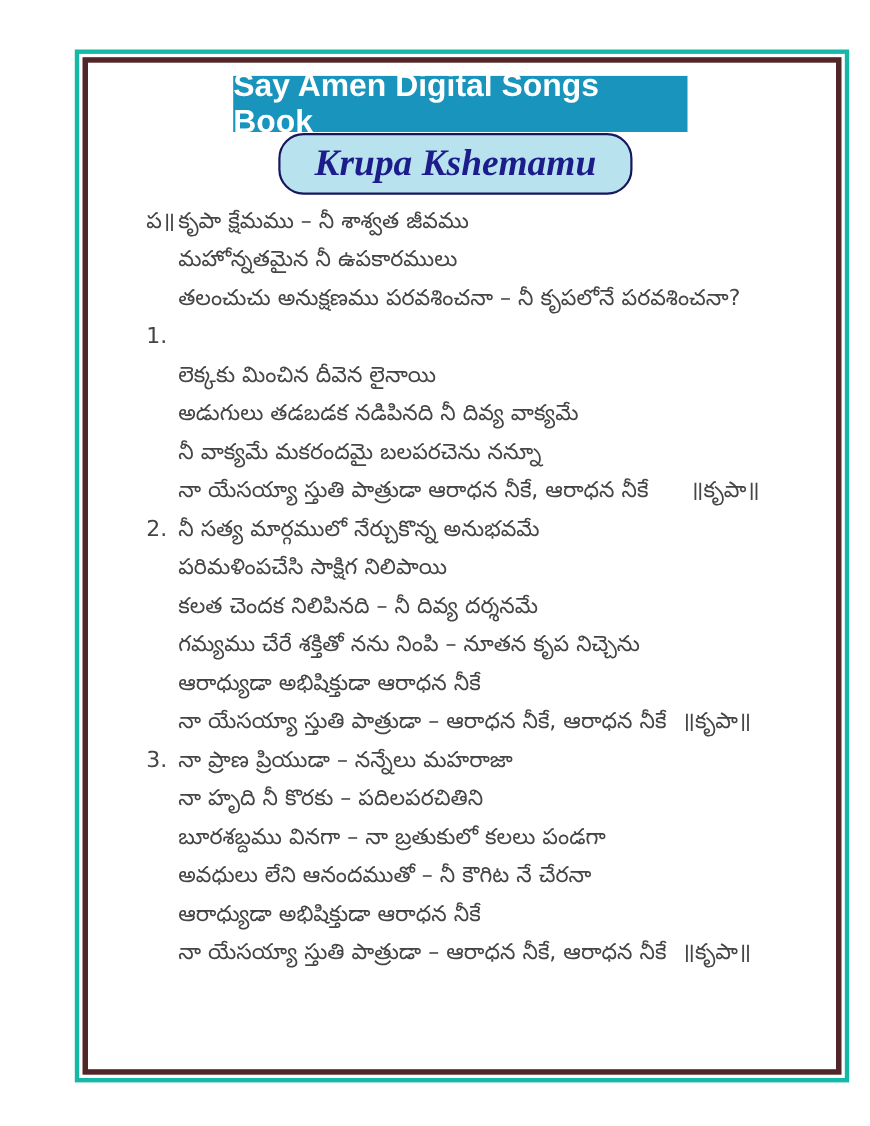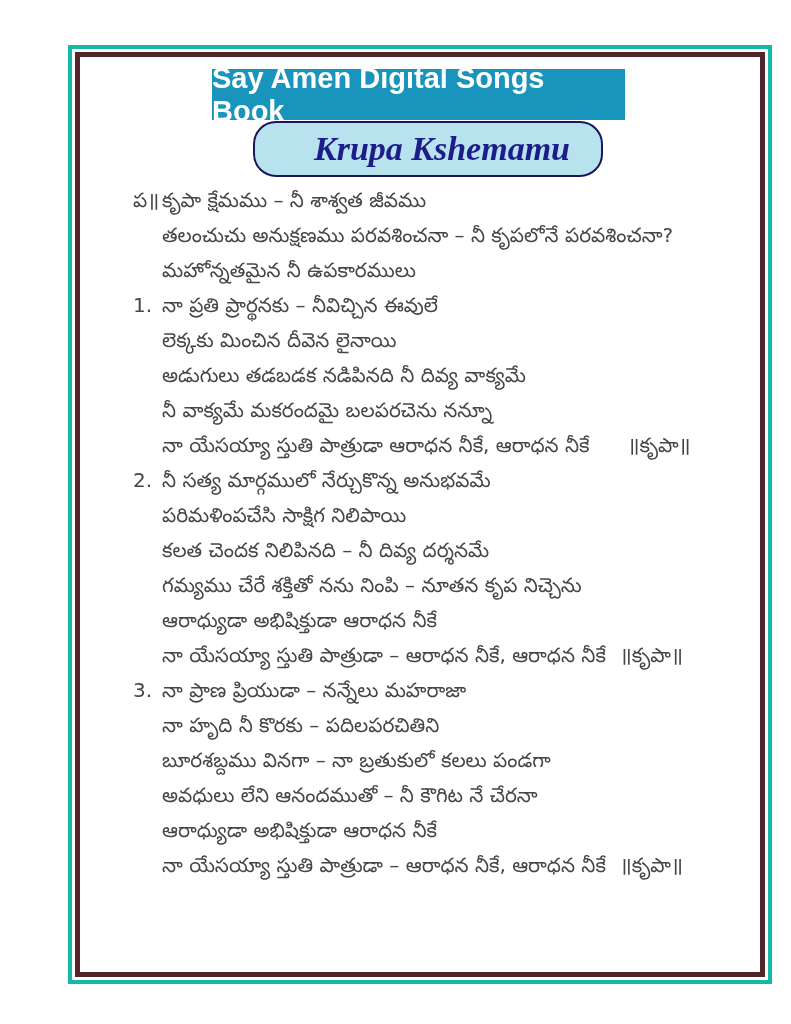--- a/index.html
+++ b/index.html
@@ -59,21 +59,20 @@
     left: 173px;
     top: 64px;
     width: 318px;
     height: 52px;
     background: #b9e2ef;
     border: 2px solid #17175e;
     border-radius: 23px;
     display: flex;
     align-items: center;
     justify-content: center;
-    padding-left: 28px;
   }
   .title-text {
     font-family: "Liberation Serif", serif;
     font-style: italic;
     font-weight: bold;
     font-size: 34px;
     color: #1c1c8a;
     white-space: nowrap;
   }
 
@@ -124,30 +123,29 @@
     </div>
 
     <div class="lyrics">
 
       <div class="line">
         <span class="label">ప॥</span>
         <span>కృపా క్షేమము – నీ శాశ్వత జీవము</span>
       </div>
       <div class="line">
         <span class="indent"></span>
+        <span>మహోన్నతమైన నీ ఉపకారములు</span>
+      </div>
+      <div class="line">
+        <span class="indent"></span>
         <span>తలంచుచు అనుక్షణము పరవశించనా – నీ కృపలోనే పరవశించనా?</span>
       </div>
-      <div class="line">
-        <span class="indent"></span>
-        <span>మహోన్నతమైన నీ ఉపకారములు</span>
-      </div>
 
       <div class="line">
         <span class="label">1.</span>
-        <span>నా ప్రతి ప్రార్థనకు – నీవిచ్చిన ఈవులే</span>
       </div>
       <div class="line">
         <span class="indent"></span>
         <span>లెక్కకు మించిన దీవెన లైనాయి</span>
       </div>
       <div class="line">
         <span class="indent"></span>
         <span>అడుగులు తడబడక నడిపినది నీ దివ్య వాక్యమే</span>
       </div>
       <div class="line">

